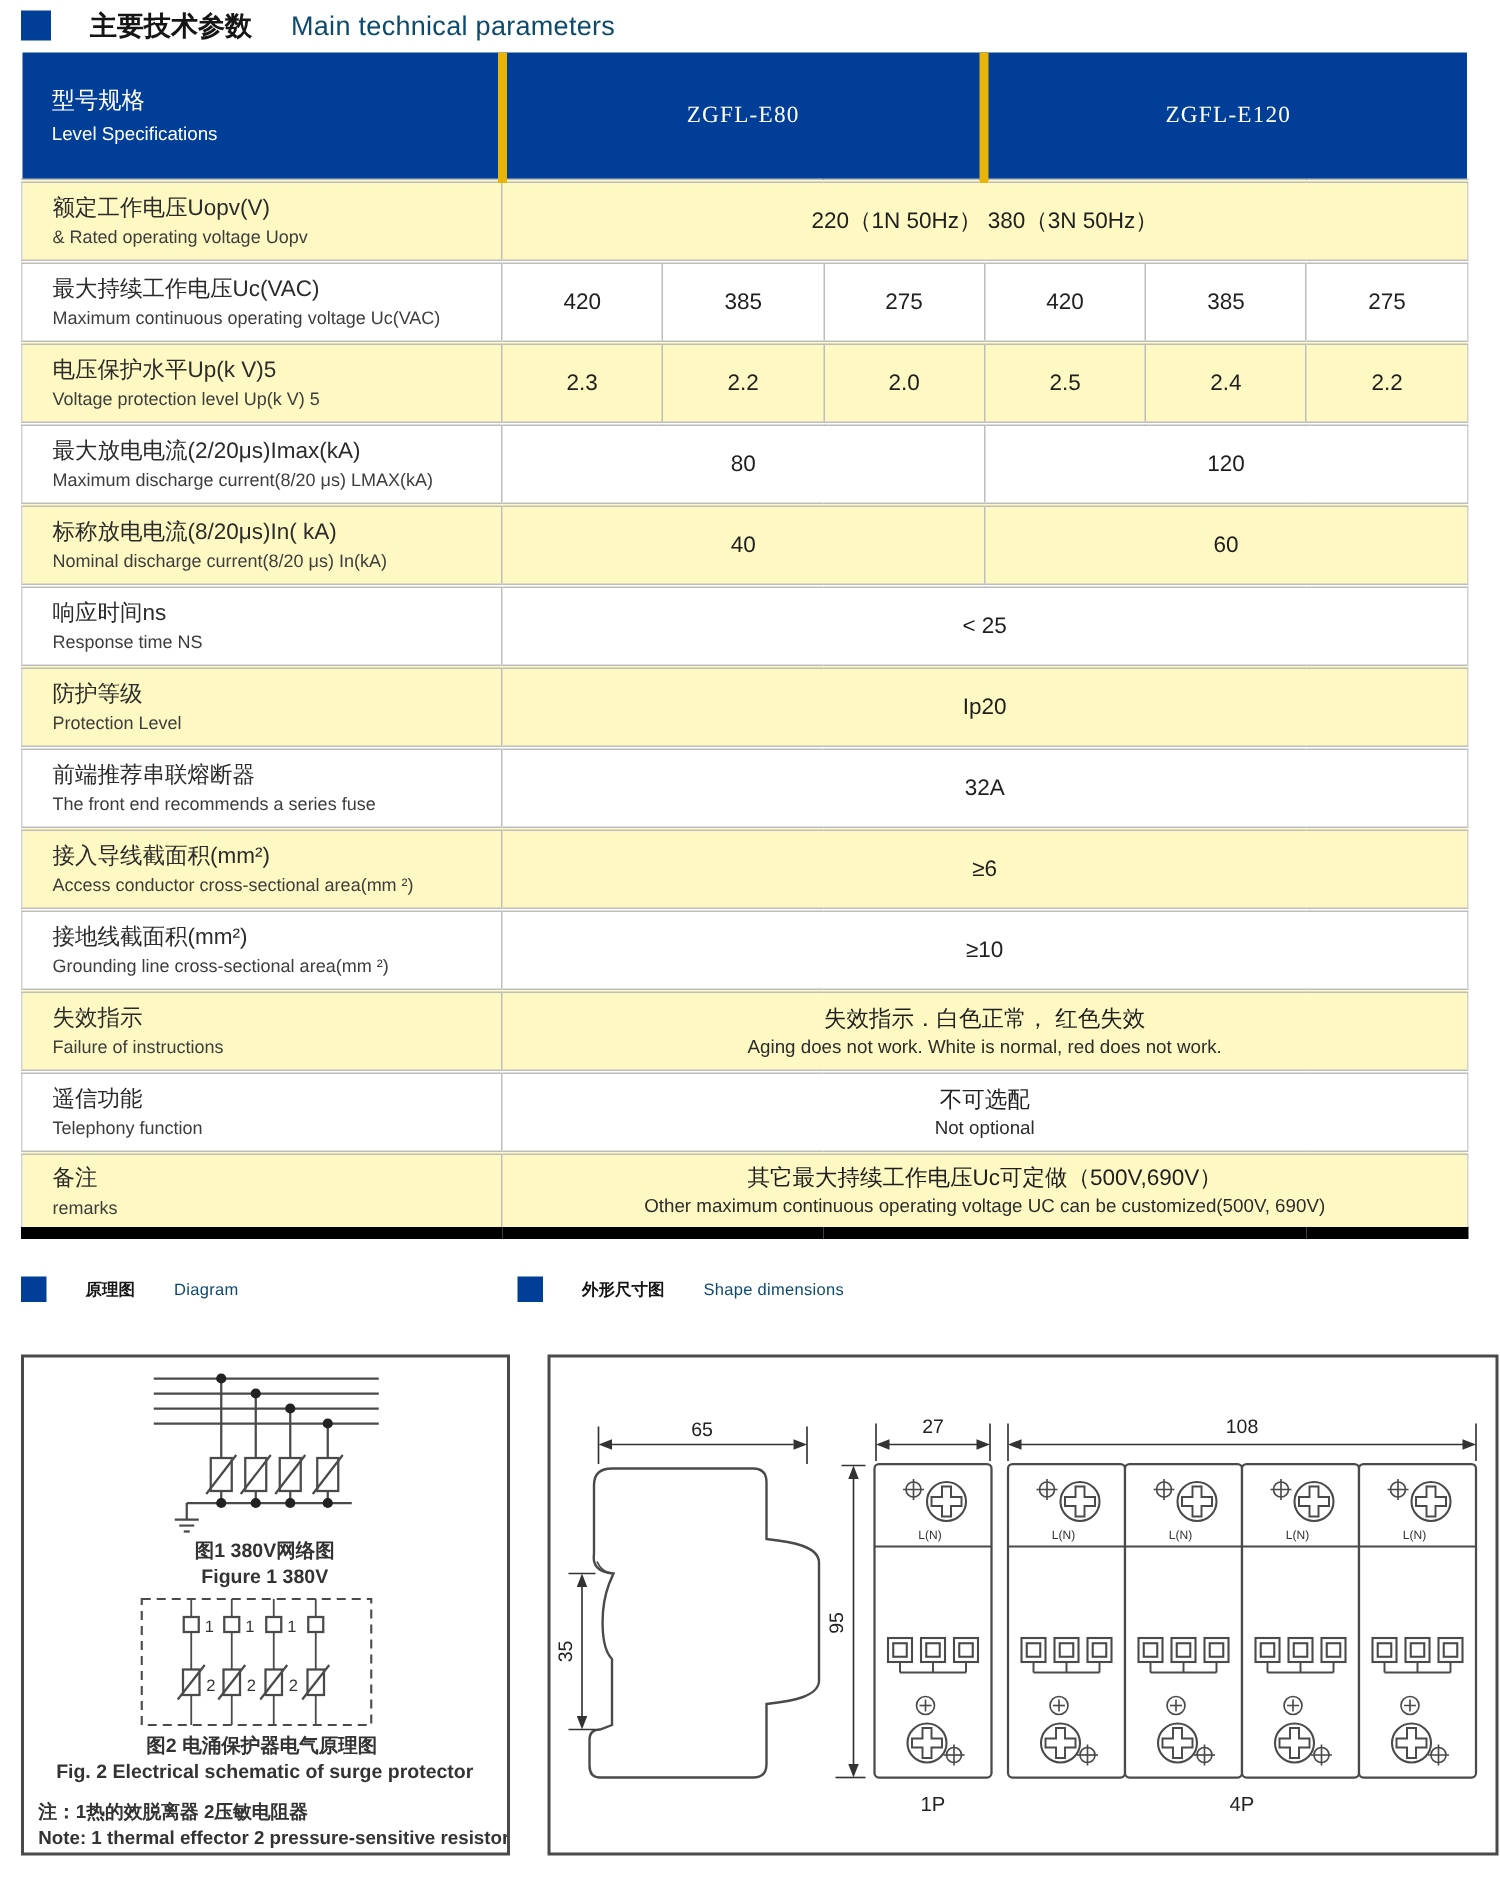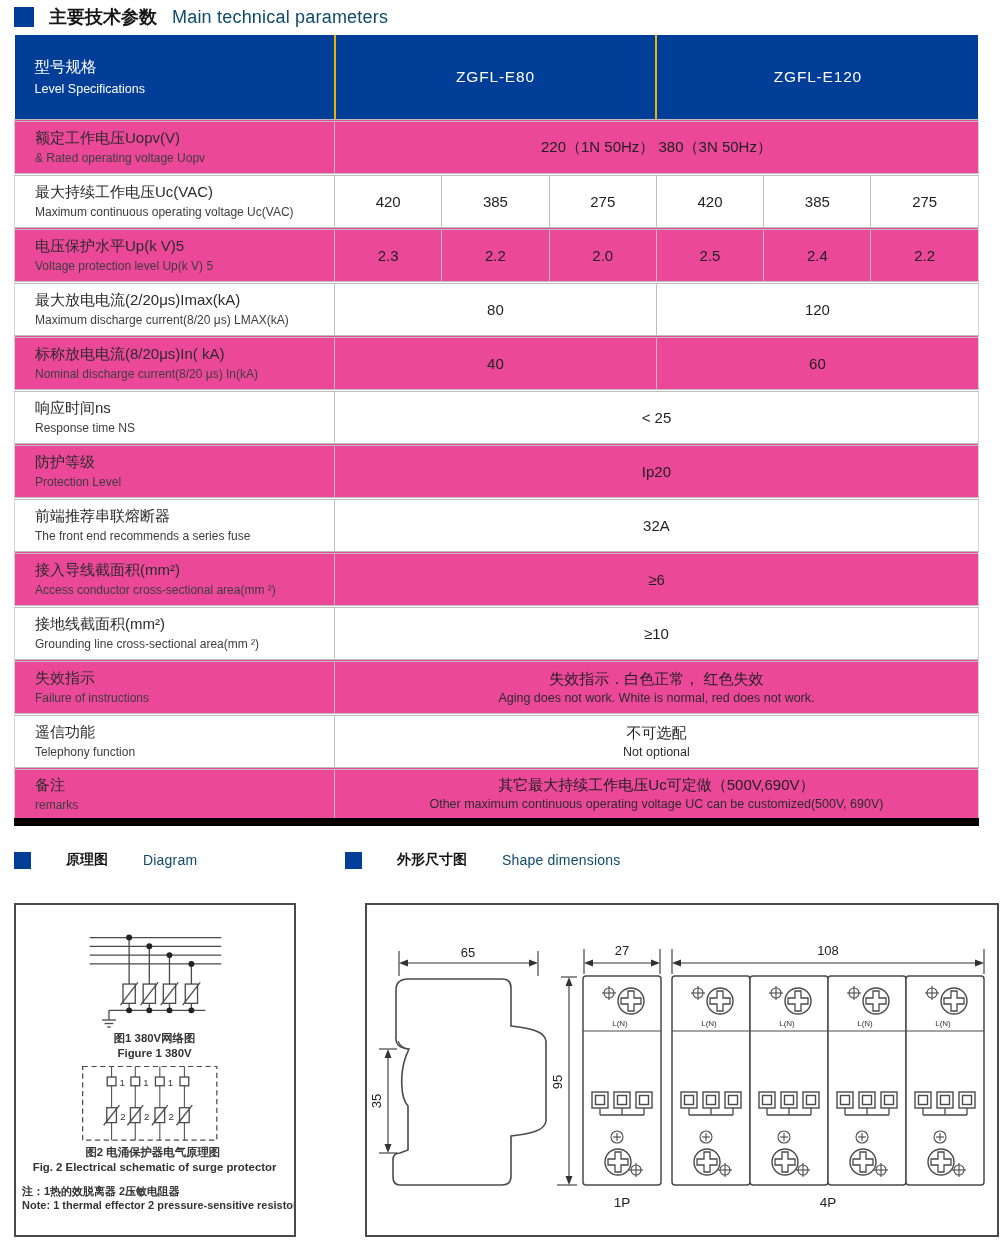--- a/index.html
+++ b/index.html
@@ -2,57 +2,57 @@
 <html><head>
 <meta charset="utf-8">
 <style>
   * { box-sizing: border-box; margin: 0; padding: 0; }
   body { background: #fff; }
   .page {
     position: relative; width: 1000px; height: 1252px; background: #fff;
     font-family: "Liberation Sans", sans-serif; overflow: hidden;
   }
   
-  .sec-title { position: absolute; display: flex; align-items: center; gap: 15px; }
+  .sec-title { position: absolute; display: flex; align-items: center; gap: 26px; }
   .sec-title .bullet { width: 20px; height: 20px; background: #003e97; flex: 0 0 auto; }
   .sec-title .t-zh { font-size: 18px; font-weight: bold; color: #151515; }
   .sec-title .t-en { font-size: 18px; color: #0c4a6e; letter-spacing: .2px; }
   .sec-title.small .bullet { width: 17px; height: 17px; }
-  .sec-title.small .t-zh, .sec-title.small .t-en { font-size: 14px; margin-left: 20px; }
+  .sec-title.small .t-zh, .sec-title.small .t-en { font-size: 11px; }
   #title-main { left: 14px; top: 5px; }
   #title-diagram { left: 14px; top: 851px; }
   #title-shape { left: 345px; top: 851px; }
 
   
   table.spec { position: absolute; left: 14px; top: 35px; width: 964px;
     border-collapse: collapse; table-layout: fixed; }
   .spec thead tr { height: 85px; }
   .spec tbody tr { height: 54px; }
   .spec th { background: #003e97; color: #fff; font-weight: normal; vertical-align: middle; }
   .spec th.lblh { text-align: left; padding-left: 20px; }
   .spec th .zh { font-size: 15.5px; }
   .spec th .en { font-size: 12.5px; margin-top: 4px; }
   .spec th.model { text-align: center; font-size: 15.5px; letter-spacing: .8px;
-    border-left: 2px solid #eab308; }
+    border-left: 6px solid #eab308; font-family: Liberation Serif, serif; }
   .spec tbody td { border-top: 3px double #bdbdbd; vertical-align: middle; background: #fff; }
   .spec tbody td + td { border-left: 1px solid #bdbdbd; }
   .spec tbody td:first-child { border-left: 1px solid #d2d2d2; }
   .spec tbody tr td:last-child { border-right: 1px solid #d2d2d2; }
   .spec tbody tr:last-child td { border-bottom: 8px solid #000000; }
-  .spec tbody tr.g td { background: #ec4899; }
+  .spec tbody tr.g td { background: #fef9c3; }
   .lbl { padding-left: 20px; text-align: left; }
   .lbl .zh { font-size: 15px; color: #2b2b2b; }
   .lbl .en { font-size: 12px; color: #3d3d3d; margin-top: 3px; }
   td.val { text-align: center; font-size: 15px; color: #1f1f1f; }
   td.val .vzh { font-size: 15px; }
   td.val .ven { font-size: 12.5px; margin-top: 2px; color: #2c2c2c; }
 
   
   .dbox { position: absolute; top: 903px; border: 2px solid #4a4a4a; background: #fff; }
-  #diagram-box { left: 14px; width: 282px; height: 334px; }
+  #diagram-box { left: 14px; width: 326px; height: 334px; }
   #shape-box  { left: 348px; width: 634px; height: 334px; margin-left: 17px; }
   .dbox svg { display: block; width: 100%; height: 100%; }
   svg .ln { stroke: #4a4a4a; stroke-width: 1.5; fill: none; }
   svg .thin { stroke: #4a4a4a; stroke-width: 1.2; fill: none; }
   svg .dash { stroke: #4a4a4a; stroke-width: 1.4; fill: none; stroke-dasharray: 6 4; }
   svg .dot { fill: #222; }
   svg .comp { fill: #fff; stroke: #4a4a4a; stroke-width: 1.5; }
   svg text { font-family: "Liberation Sans", sans-serif; }
   svg .cap { font-size: 13px; font-weight: bold; fill: #333; text-anchor: middle; }
   svg .note { font-size: 12.5px; font-weight: bold; fill: #333; text-anchor: start; }

